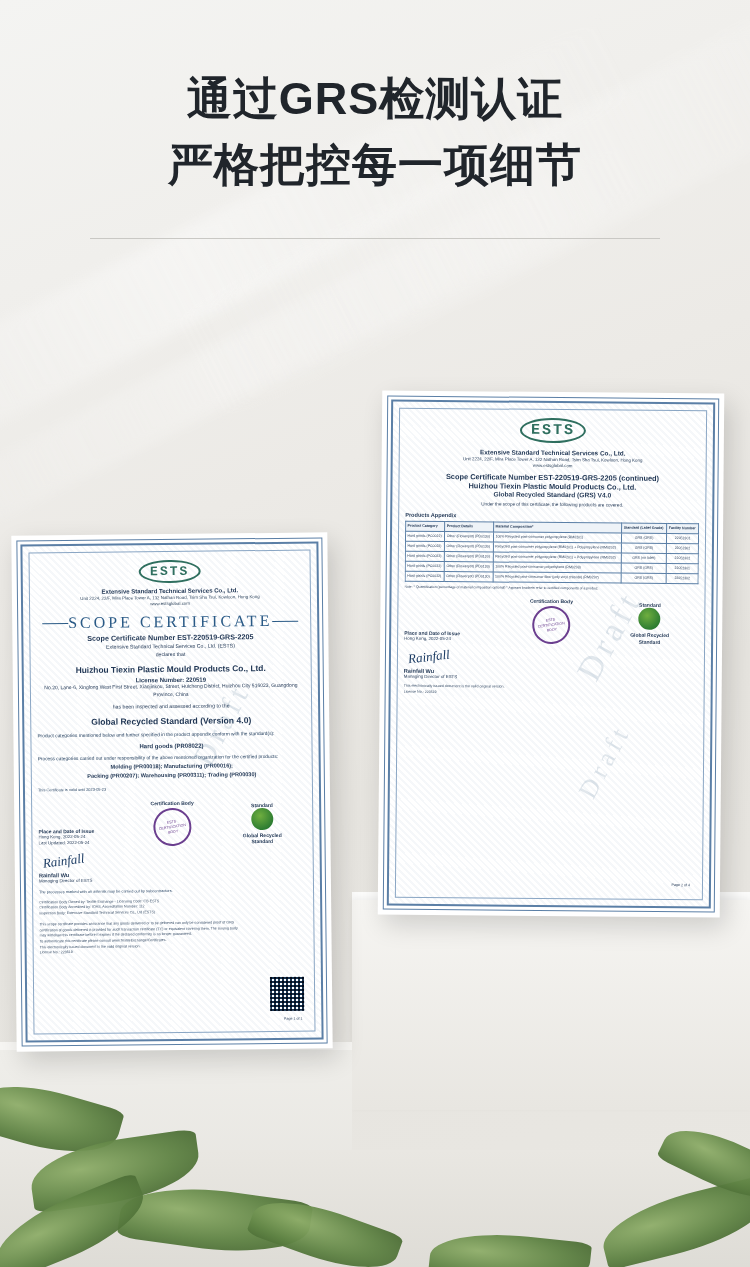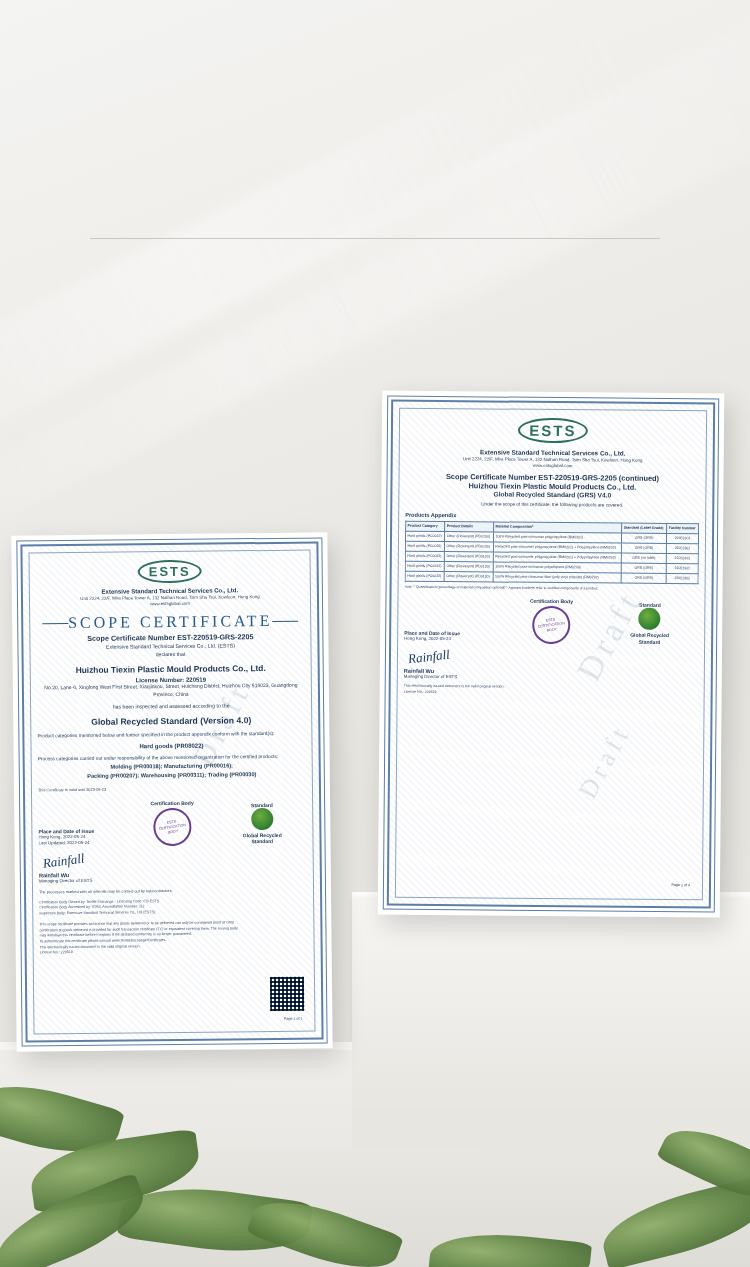--- a/index.html
+++ b/index.html
@@ -132,21 +132,21 @@
   .ests-logo { text-align: center; margin-top: 2px; }
   .ests-ring {
     display: inline-block;
     border: 2px solid #2f6f5f;
     border-radius: 50%;
     padding: 2px 9px;
     font-size: 13px;
     font-weight: 700;
     letter-spacing: 2px;
     color: #2f6f5f;
-    font-family: Liberation Sans, sans-serif;
+    font-family: Liberation Mono, monospace;
   }
   .cert-right .ests-ring { font-size: 15px; }
   .co-name { text-align:center; font-size: 6px; margin-top: 5px; font-weight: 700; }
   .co-addr { text-align:center; font-size: 4.4px; line-height: 7px; color:#31475f; }
   .co-web  { text-align:center; font-size: 4.4px; color:#31475f; }
 
   .scope-title {
     text-align:center;
     font-family: "Liberation Serif", serif;
     font-size: 16px;
@@ -265,20 +265,22 @@
 </head>
 <body>
 
 <div class="page">
 
   <div class="light-streak streak-a"></div>
   <div class="light-streak streak-b"></div>
   <div class="light-streak streak-c"></div>
 
   <div class="headline">
+    <span>通过GRS检测认证</span>
+    <span class="line2">严格把控每一项细节</span>
   </div>
 
   <div class="divider"></div>
 
 
   <div class="ped-right-top"></div>
   <div class="pedestal ped-right"></div>
   <div class="ped-left-top"></div>
   <div class="pedestal ped-left"></div>
   <div class="pedestal ped-bottom"></div>

